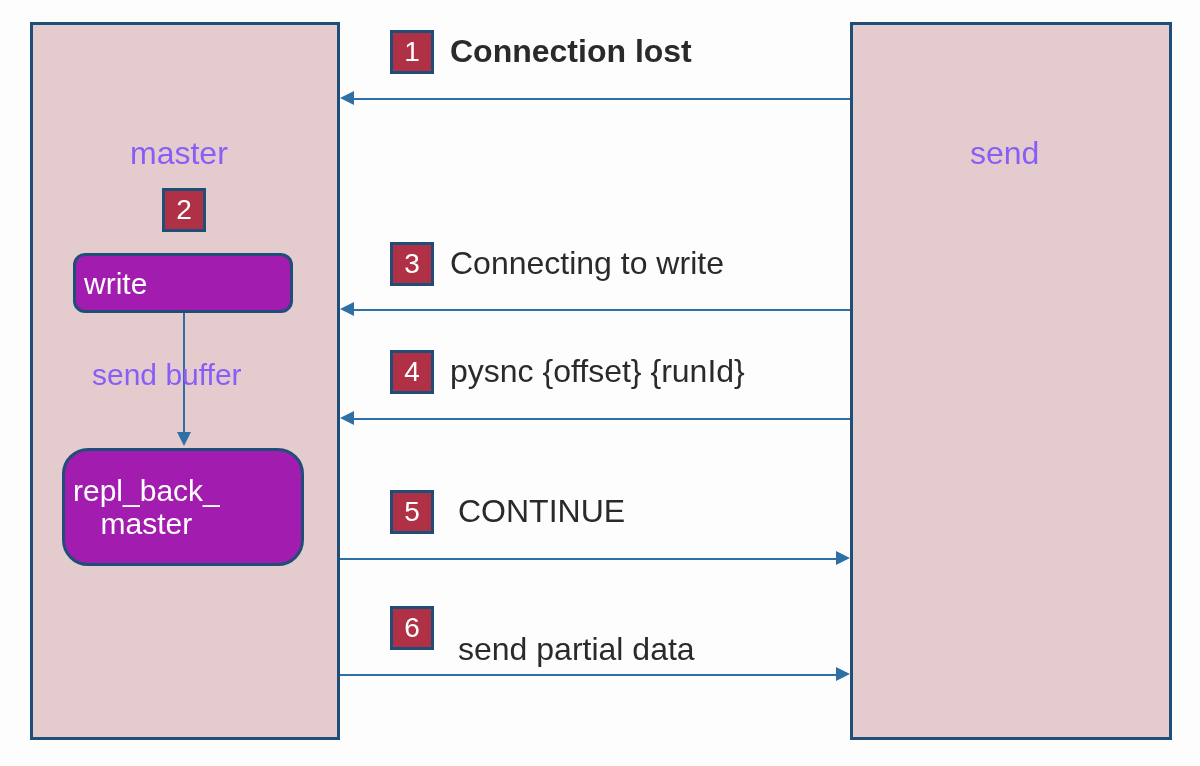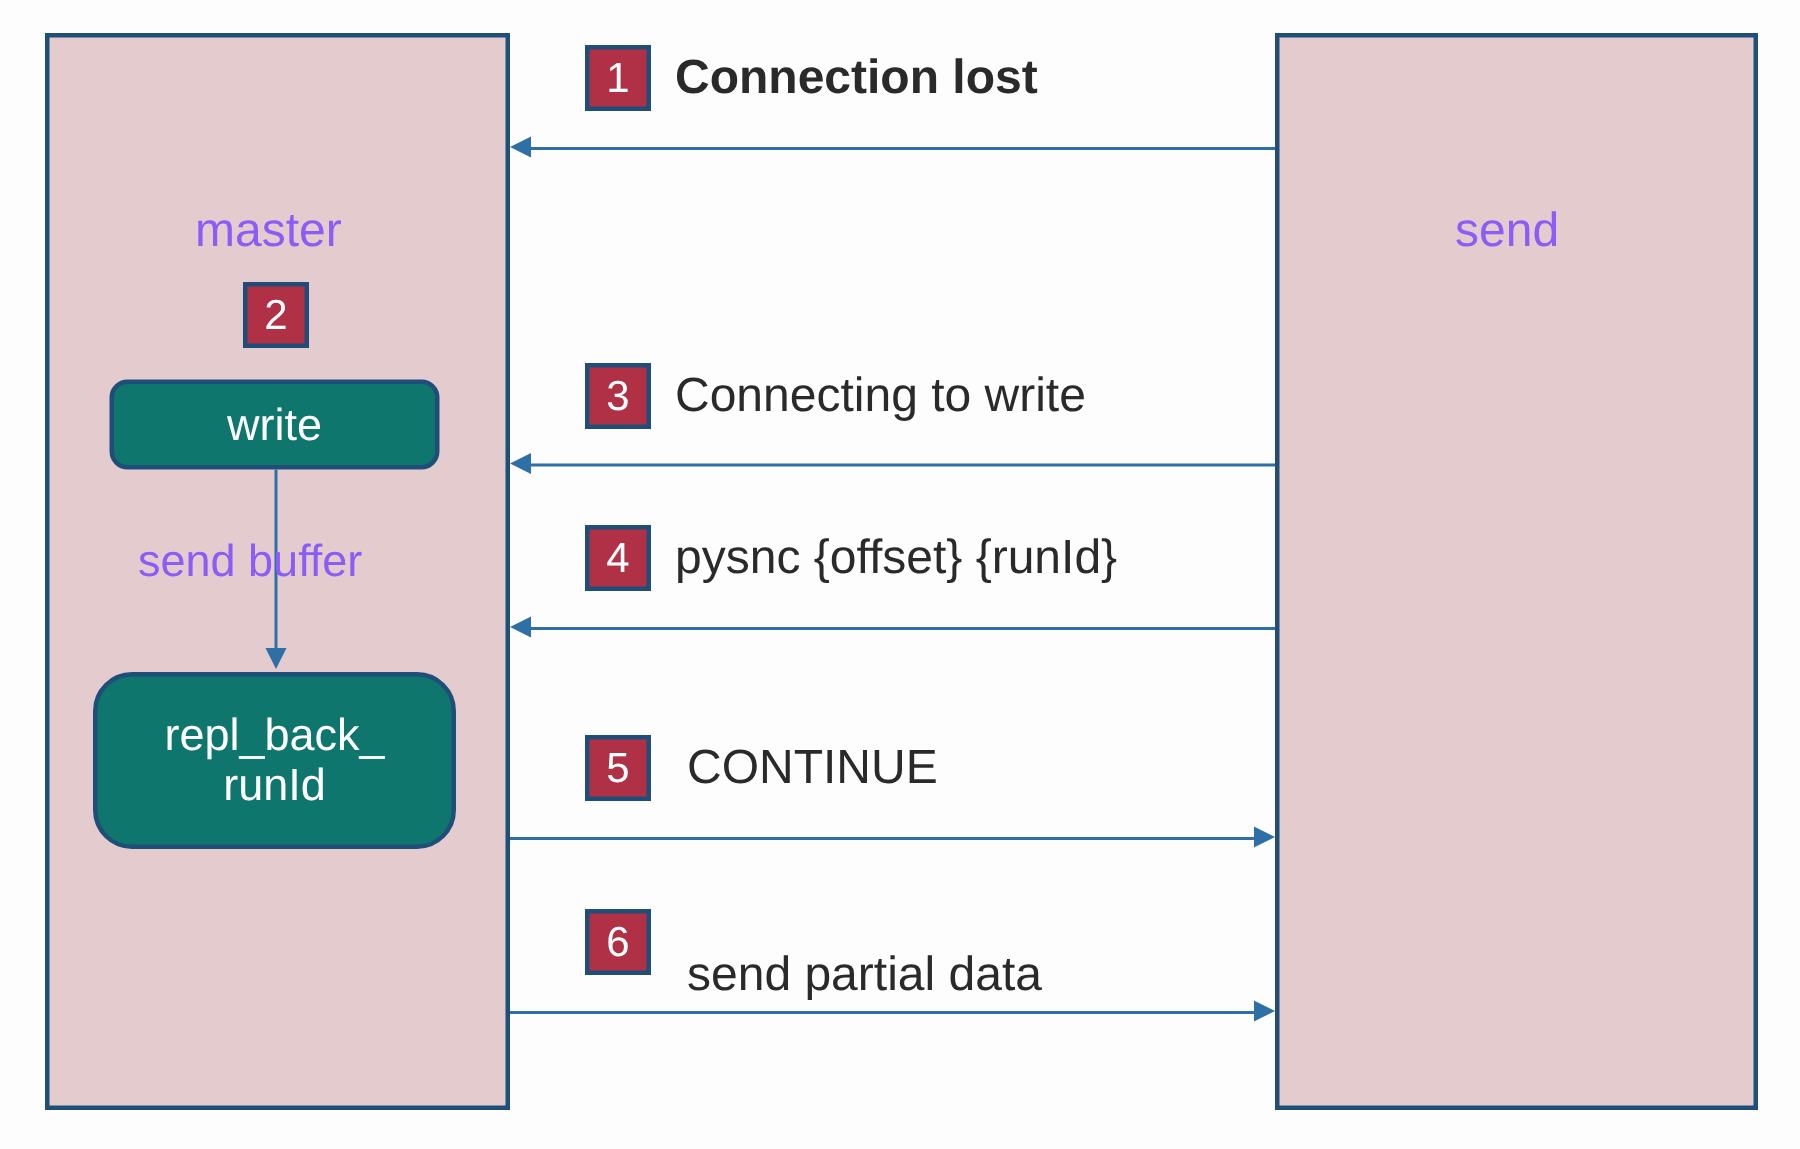--- a/index.html
+++ b/index.html
@@ -34,28 +34,27 @@
     width:44px;height:44px;
   }
   .stepText{
     position:absolute;
     font-size:32px;
     color:#2a2a2a;
     white-space:nowrap;
   }
   .greenBox{
     position:absolute;
-    background:#0f766e;
+    background:#a21caf;
     border:3px solid #1f4e79;
     border-radius:18px;
     color:#fff;
     font-size:30px;
     display:flex;
     align-items:center;
-    justify-content:center;
     text-align:center;
     line-height:1.1;
     box-sizing:border-box;
     padding:4px 8px;
   }
   .arrowLine{
     position:absolute;
     height:0;
     border-top:2px solid #2e6fa6;
   }
@@ -96,21 +95,21 @@
   <span>write</span>
 </div>
 
 <div class="vArrowLine" style="left:183px;top:313px;height:120px;"></div>
 <div class="arrowHeadD" style="left:177px;top:432px;"></div>
 
 <div class="label" style="left:92px;top:358px;font-size:30px;text-align:center;">send buffer</div>
 
 <div class="greenBox" style="left:62px;top:448px;width:242px;height:118px;border-radius:26px;white-space:pre-line;">
   <span style="white-space:pre-line;">repl_back_
-runId</span>
+master</span>
 </div>
 
 <div class="numbox" style="left:390px;top:30px;">1</div>
 <div class="stepText" style="left:450px;top:33px;font-weight:bold;">Connection lost</div>
 <div class="arrowLine" style="left:354px;top:98px;width:496px;"></div>
 <div class="arrowHeadL" style="left:340px;top:91px;"></div>
 
 <div class="numbox" style="left:390px;top:242px;">3</div>
 <div class="stepText" style="left:450px;top:245px;">Connecting to write</div>
 <div class="arrowLine" style="left:354px;top:309px;width:496px;"></div>

